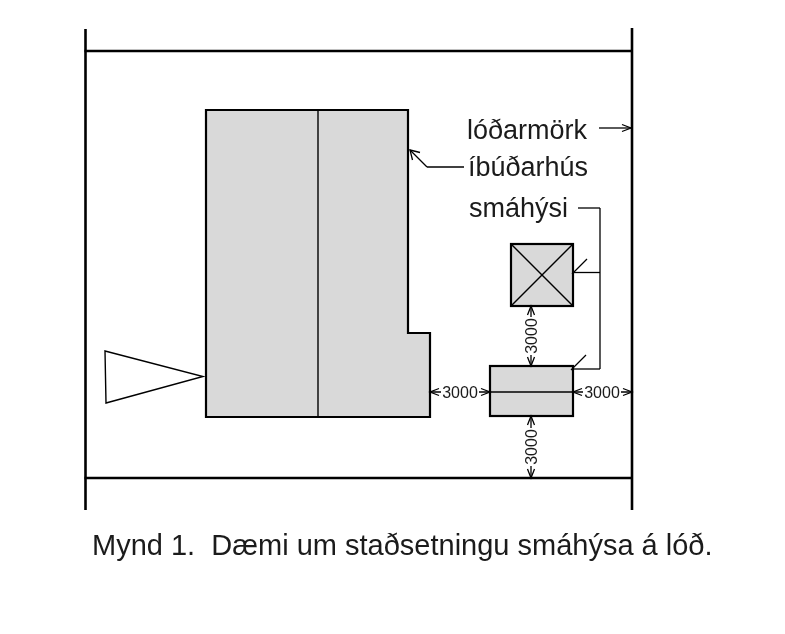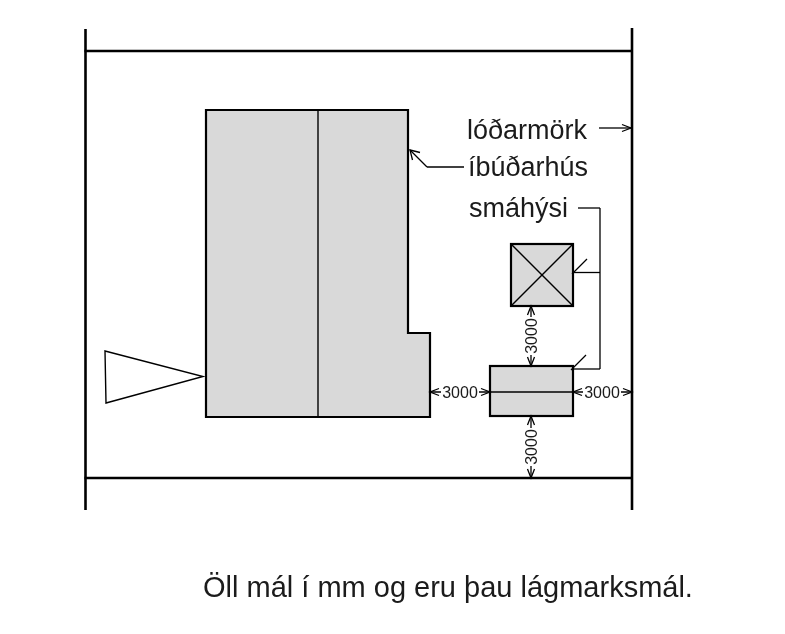--- a/index.html
+++ b/index.html
@@ -109,15 +109,15 @@
       <line x1="572" y1="274" x2="587" y2="259"></line>
       <line x1="600" y1="369" x2="573" y2="369"></line>
       <line x1="571" y1="370" x2="586" y2="355"></line>
     </g>
 
     <text x="467" y="139" class="diagram-label">lóðarmörk</text>
     <text x="468" y="176" class="diagram-label">íbúðarhús</text>
     <text x="469" y="217" class="diagram-label">smáhýsi</text>
   </svg>
 
-  <div id="caption-2" class="caption-line">Öll mál í mm og eru þau lágmarksmál.</div>
+  <div id="caption-1" class="caption-line">Mynd 1.  Dæmi um staðsetningu smáhýsa á lóð.</div>
 
 </div>
 
 </body></html>

